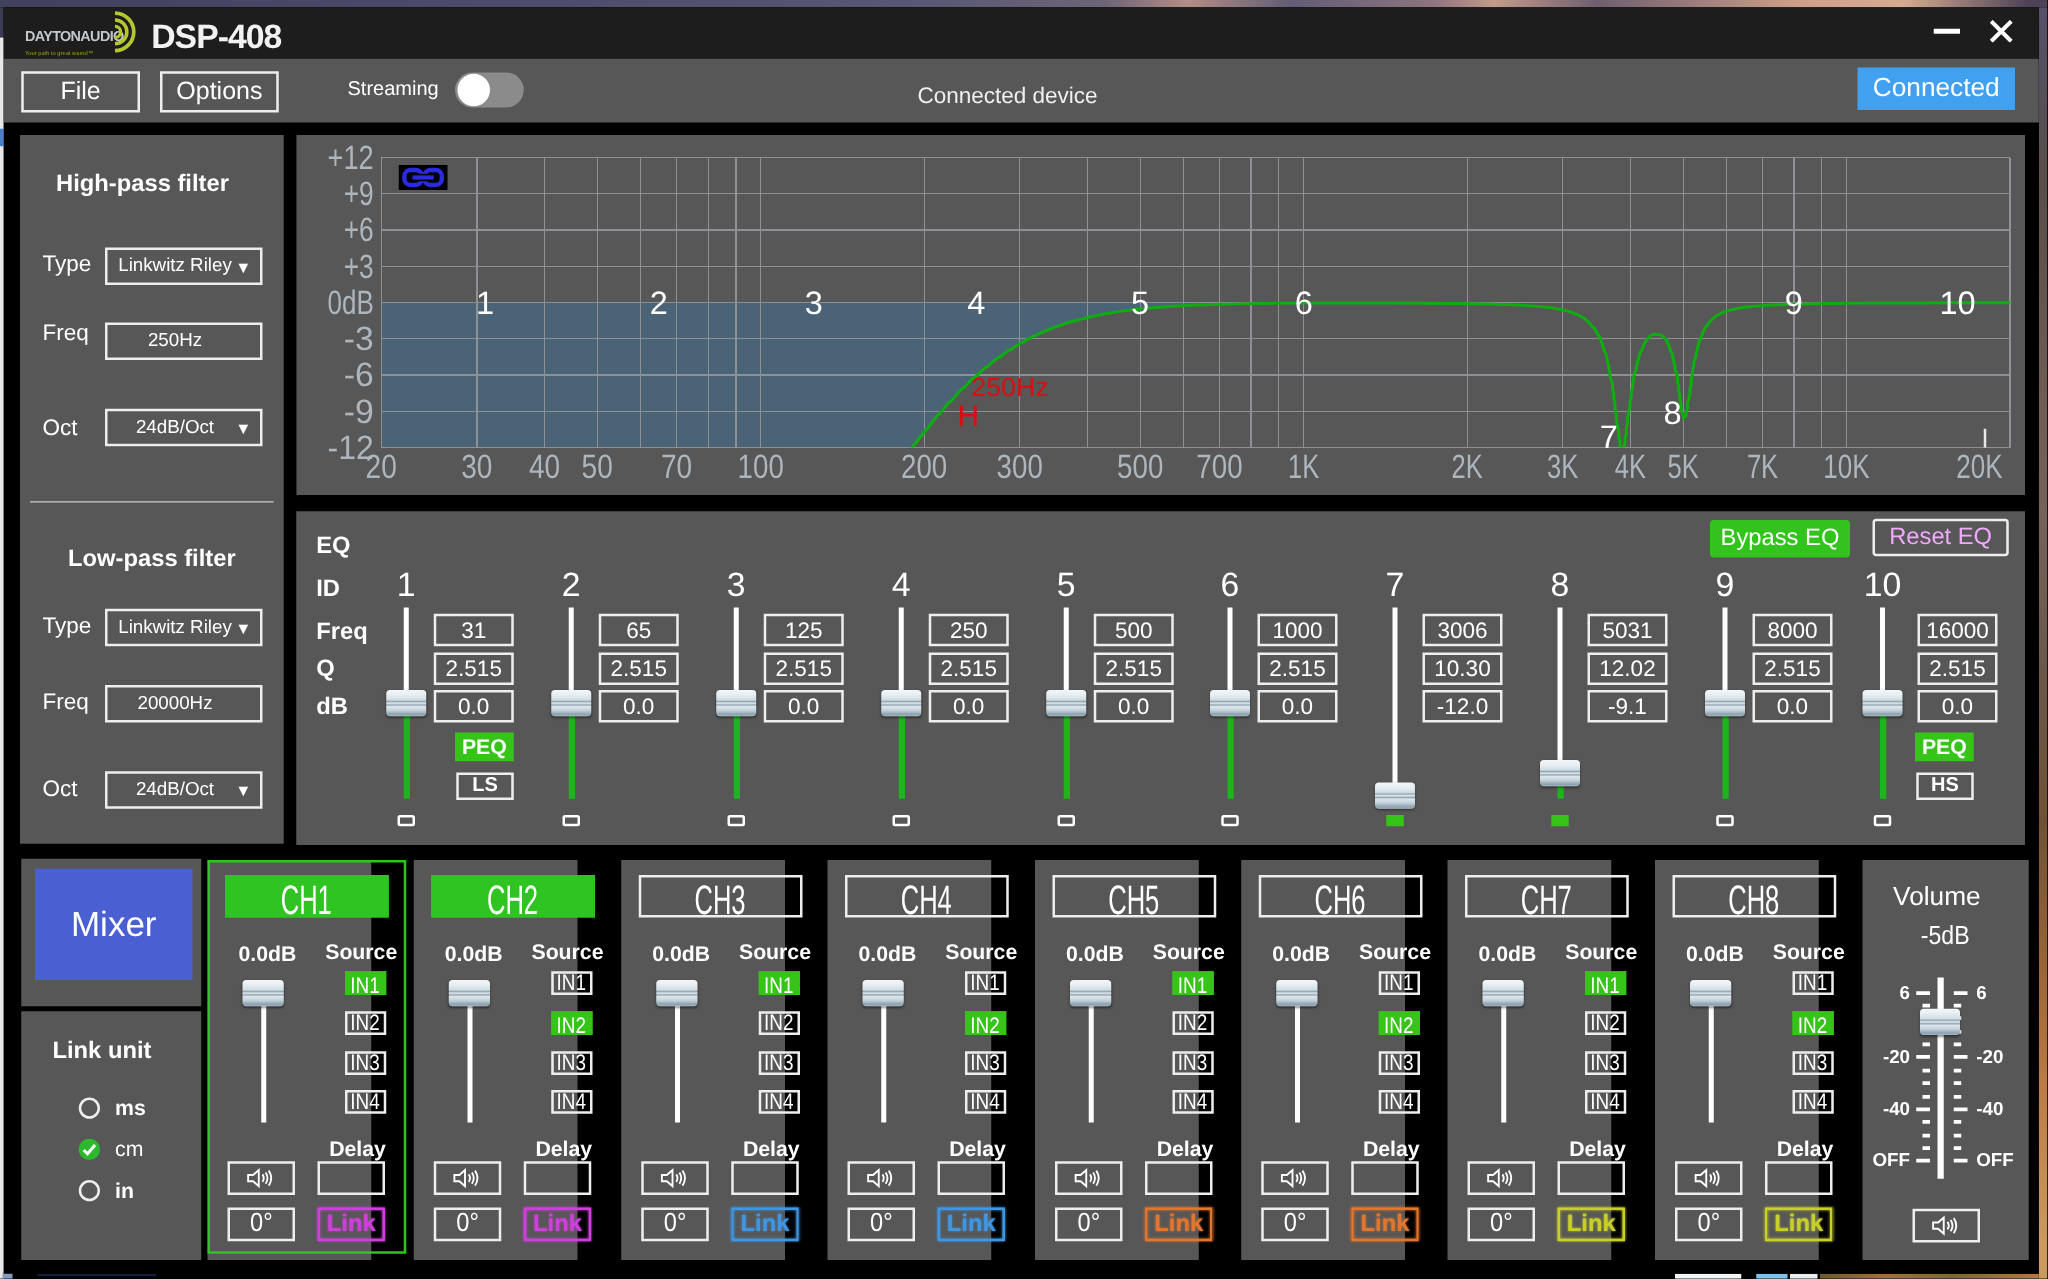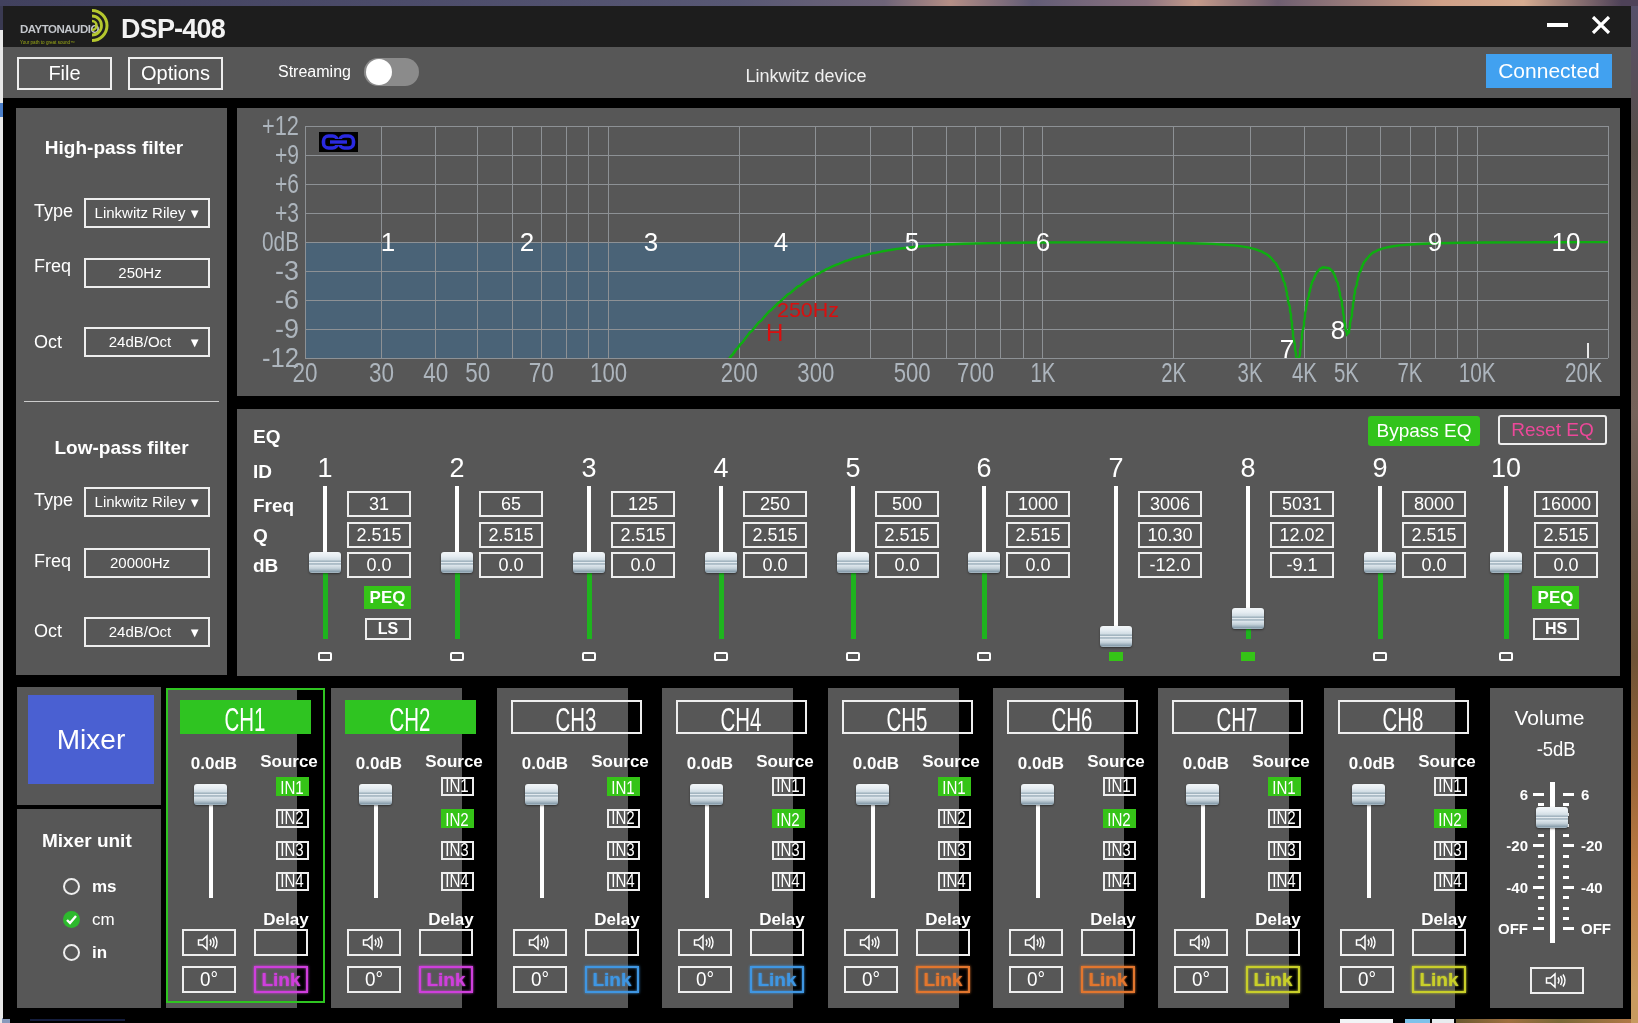--- a/index.html
+++ b/index.html
@@ -58,21 +58,21 @@
 <svg class="abs" style="left:1591px;top:16px" width="20" height="18" viewBox="0 0 20 18">
     <path d="M2 1 L18 17 M18 1 L2 17" stroke="#fff" stroke-width="3.2"></path>
   </svg>
 
 <div class="abs" style="left:3px;top:47px;width:1628px;height:51px;background:#575757"></div>
 <div class="abs" style="left:17px;top:57px;width:95px;height:33px;border:2px solid #eee;color:#fff;font-size:20px;text-align:center;line-height:29px">File</div>
 <div class="abs" style="left:128px;top:57px;width:95px;height:33px;border:2px solid #eee;color:#fff;font-size:20px;text-align:center;line-height:29px">Options</div>
 <div class="abs" style="left:278px;top:63px;color:#fff;font-size:16px">Streaming</div>
 <div class="abs" style="left:364px;top:58px;width:55px;height:28px;border-radius:14px;background:#8b8b8b"></div>
 <div class="abs" style="left:366px;top:59px;width:26px;height:26px;border-radius:13px;background:#fff"></div>
-<div class="abs" style="left:656px;top:66px;width:300px;color:#efefef;font-size:18px;text-align:center">Linkwitz device</div>
+<div class="abs" style="left:656px;top:66px;width:300px;color:#efefef;font-size:18px;text-align:center">Connected device</div>
 <div class="abs" style="left:1486px;top:54px;width:126px;height:34px;background:#41a1f0;color:#fff;font-size:21px;text-align:center;line-height:34px">Connected</div>
 
 <div class="panel" style="left:16px;top:108px;width:211px;height:567px"></div>
 <div class="lbl" style="left:16px;top:137px;width:196px;font-size:19px">High-pass filter</div>
 <div class="flabel" style="top:201px">Type</div>
 <div class="ddown" style="top:198px">Linkwitz Riley<span class="dar">▼</span></div>
 <div class="flabel" style="top:256px">Freq</div>
 <div class="ddown" style="top:258px">250Hz</div>
 <div class="flabel" style="top:332px">Oct</div>
 <div class="ddown" style="top:327px">24dB/Oct<span class="dar">▼</span></div>
@@ -186,21 +186,21 @@
     </g>
 </svg>
 
 <div class="panel" style="left:237px;top:409px;width:1383px;height:267px"></div>
 <div class="abs" style="left:253px;top:426px;color:#fff;font-size:19px;font-weight:bold">EQ</div>
 <div class="abs" style="left:253px;top:461px;color:#fff;font-size:19px;font-weight:bold">ID</div>
 <div class="abs" style="left:253px;top:495px;color:#fff;font-size:19px;font-weight:bold">Freq</div>
 <div class="abs" style="left:253px;top:525px;color:#fff;font-size:19px;font-weight:bold">Q</div>
 <div class="abs" style="left:253px;top:555px;color:#fff;font-size:19px;font-weight:bold">dB</div>
 <div class="abs" style="left:1368px;top:416px;width:112px;height:30px;background:#32c31c;color:#fff;font-size:19px;text-align:center;line-height:30px;border-radius:3px">Bypass EQ</div>
-<div class="abs" style="left:1498px;top:415px;width:109px;height:30px;border:2px solid #eee;color:#ec4899;font-size:19px;text-align:center;line-height:26px;border-radius:3px">Reset EQ</div>
+<div class="abs" style="left:1498px;top:415px;width:109px;height:30px;border:2px solid #eee;color:#f0abfc;font-size:19px;text-align:center;line-height:26px;border-radius:3px">Reset EQ</div>
 <div class="bnum" style="left:285px;top:453px;width:80px">1</div>
 <div class="abs" style="left:323px;top:486px;width:4px;height:76px;background:#fff"></div>
 <div class="abs" style="left:323px;top:562px;width:5px;height:77px;background:#1eb41e"></div>
 <div class="fthumb" style="left:309px;top:552px"></div>
 <div class="vbox" style="left:347px;top:491px">31</div>
 <div class="vbox" style="left:347px;top:522px">2.515</div>
 <div class="vbox" style="left:347px;top:552px">0.0</div>
 <div class="abs" style="left:318px;top:652px;width:14px;height:9px;border:2.5px solid #fff;border-radius:2px;box-sizing:border-box"></div>
 <div class="peq" style="left:364px;top:586px">PEQ</div>
 <div class="lshs" style="left:365px;top:618px">LS</div>
@@ -275,21 +275,21 @@
 <div class="vbox" style="left:1534px;top:491px">16000</div>
 <div class="vbox" style="left:1534px;top:522px">2.515</div>
 <div class="vbox" style="left:1534px;top:552px">0.0</div>
 <div class="abs" style="left:1499px;top:652px;width:14px;height:9px;border:2.5px solid #fff;border-radius:2px;box-sizing:border-box"></div>
 <div class="peq" style="left:1532px;top:586px">PEQ</div>
 <div class="lshs" style="left:1533px;top:618px">HS</div>
 
 <div class="panel" style="left:17px;top:687px;width:144px;height:118px"></div>
 <div class="panel" style="left:17px;top:809px;width:144px;height:199px"></div>
 <div class="abs" style="left:28px;top:695px;width:126px;height:89px;background:#4a60d2;color:#fff;font-size:28px;text-align:center;line-height:89px">Mixer</div>
-<div class="abs" style="left:42px;top:830px;color:#fff;font-size:19px;font-weight:bold">Mixer unit</div>
+<div class="abs" style="left:42px;top:830px;color:#fff;font-size:19px;font-weight:bold">Link unit</div>
 <div class="abs" style="left:63px;top:878px;width:17px;height:17px;border-radius:50%;border:2px solid #eee"></div>
 <div class="abs" style="left:92px;top:877px;color:#fff;font-size:17px;font-weight:bold">ms</div>
 <div class="abs" style="left:63px;top:911px;width:17px;height:17px;border-radius:50%;background:#2db92d"></div>
 <svg class="abs" style="left:63px;top:911px" width="17" height="17" viewBox="0 0 17 17">
     <path d="M4 9 L7 12 L13 5" stroke="#fff" stroke-width="2.4" fill="none"></path>
   </svg>
 <div class="abs" style="left:92px;top:910px;color:#fff;font-size:17px;font-weight:normal">cm</div>
 <div class="abs" style="left:63px;top:944px;width:17px;height:17px;border-radius:50%;border:2px solid #eee"></div>
 <div class="abs" style="left:92px;top:943px;color:#fff;font-size:17px;font-weight:bold">in</div>
 

